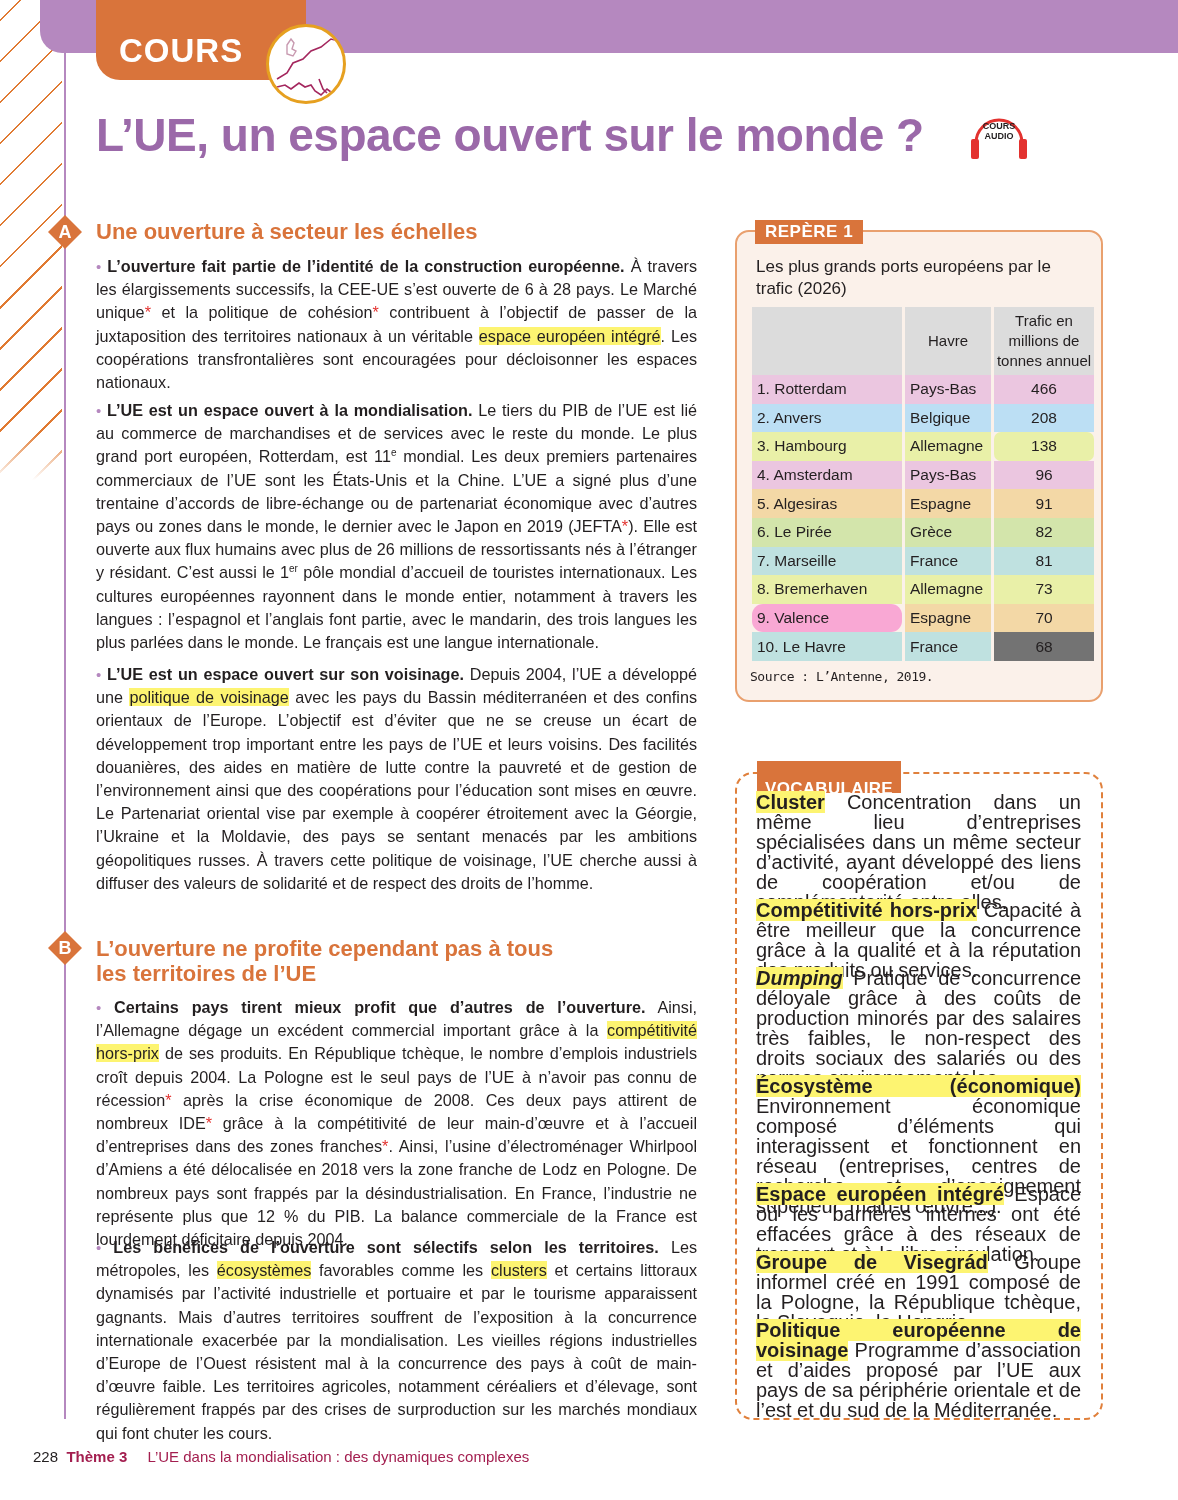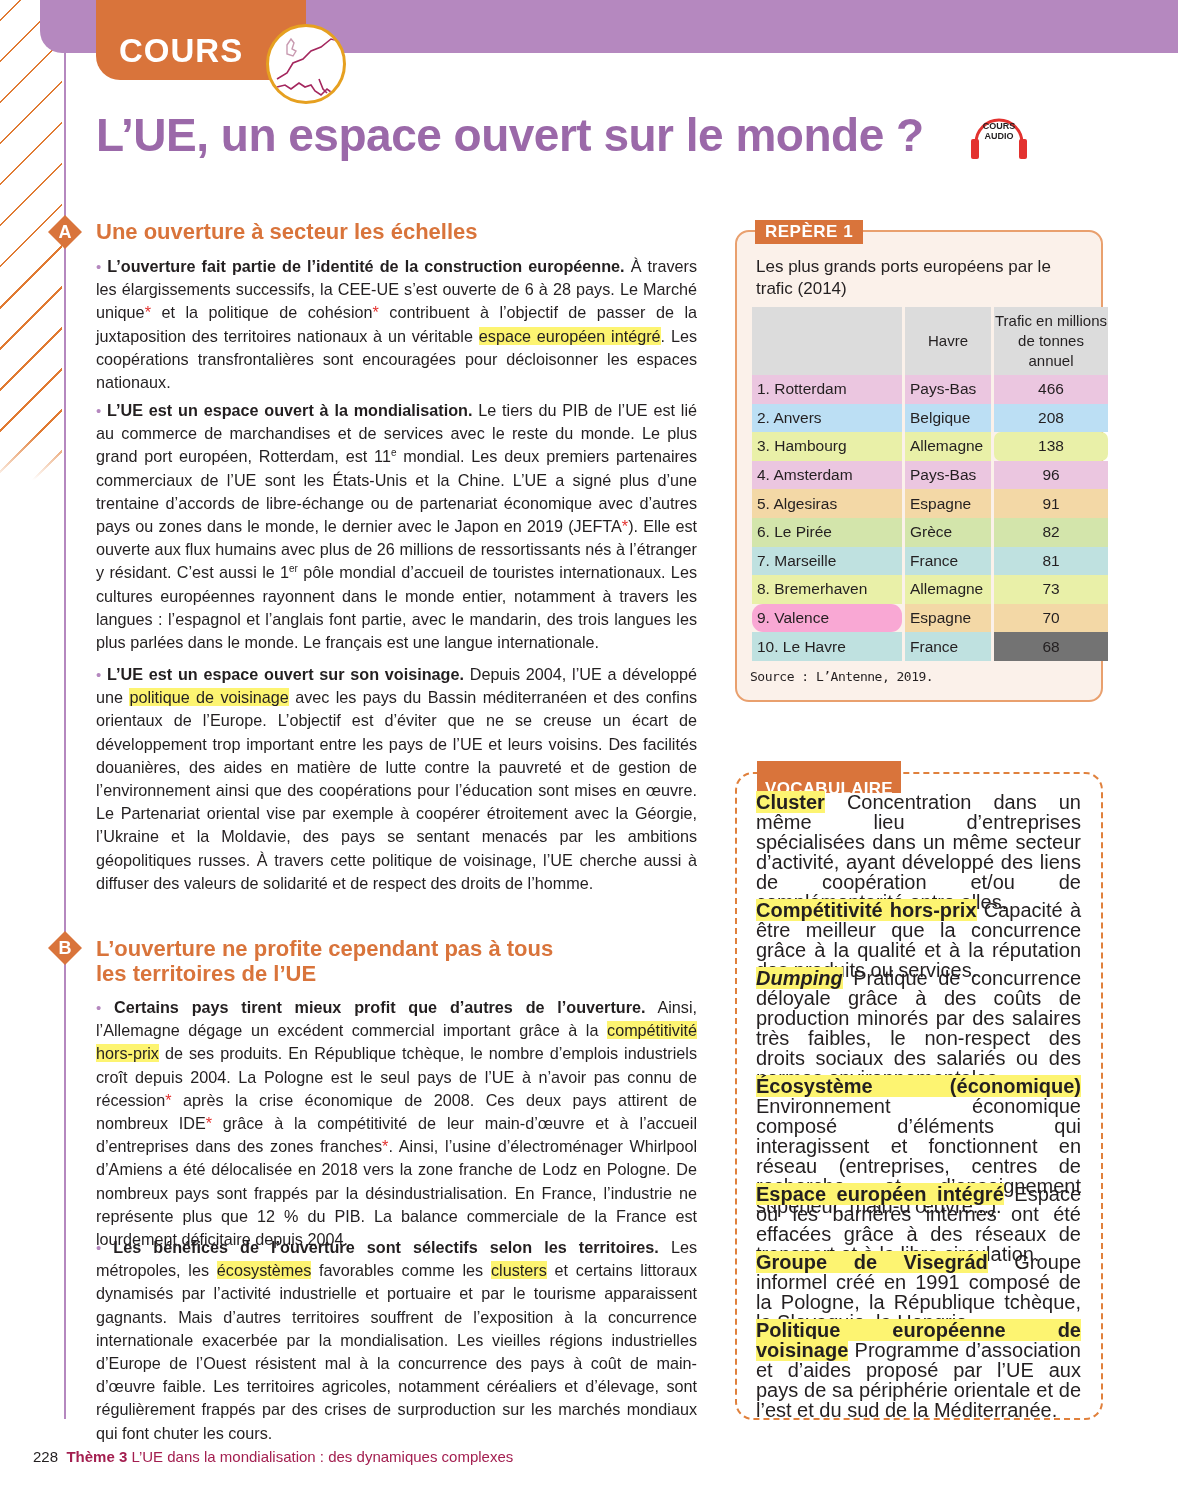--- a/index.html
+++ b/index.html
@@ -30,32 +30,32 @@
   .star { color: #e3322f; }
   sup { font-size: 10px; line-height: 0; }
 
   .repere { position: absolute; left: 735px; top: 230px; width: 368px; height: 472px; background: #fbf1ea; border: 2px solid #e9a06e; border-radius: 14px; }
   .repere-tab { position: absolute; left: 755px; top: 220px; padding: 0 10px; height: 24px; line-height: 24px; background: #d9743b; color: #fff; font-weight: bold; font-size: 17px; letter-spacing: 0.5px; }
   .repere-title { position: absolute; left: 756px; top: 256px; font-size: 17px; line-height: 22px; width: 330px; }
   .ports { position: absolute; left: 749px; top: 307px; border-collapse: separate; border-spacing: 3px 0; }
   .ports th { background: #dcdcdc; font-weight: normal; font-size: 15px; line-height: 20px; height: 68px; vertical-align: middle; }
   .ports td { font-size: 15.5px; height: 28.6px; padding: 0 5px; white-space: nowrap; }
   .ports td.num { text-align: center; }
-  .c1 { width: 150px; } .c2 { width: 86px; } .c3 { width: 114px; }
+  .c1 { width: 150px; } .c2 { width: 86px; } .c3 { width: 100px; }
   .source { position: absolute; left: 750px; top: 669px; font-size: 13px; font-family: "DejaVu Sans Mono", monospace; letter-spacing: -0.5px; }
 
   .vocab { position: absolute; left: 735px; top: 772px; width: 368px; height: 648px; border: 2px dashed #e0803c; border-radius: 18px; }
   .vocab-tab { position: absolute; left: 757px; top: 761px; padding: 16px 8px; height: 24px; line-height: 24px; background: #d9743b; color: #fff; font-weight: bold; font-size: 17px; letter-spacing: 0.3px; }
   .vocab-entry { position: absolute; left: 756px; width: 325px; font-size: 20px; line-height: 20px; text-align: justify; }
   .vocab-term { background: #fdf471; font-weight: bold; }
 
   .footer { position: absolute; left: 33px; top: 1448px; font-size: 15px; }
   .footer-num { color: #231f20; }
   .footer-theme { color: #a31e4f; font-weight: bold; }
-  .footer-text { color: #a31e4f; }
+  .footer-text { color: #a31e4f; padding-left: 16px; }
 </style>
 </head>
 <body>
 
 <div class="hatch"></div>
 <div class="top-band"></div>
 <div class="vline"></div>
 
 <div class="cours-tab"></div>
 <div class="cours-label">COURS</div>
@@ -110,21 +110,21 @@
   <b>Certains pays tirent mieux profit que d’autres de l’ouverture.</b><span> Ainsi, l’Allemagne dégage un excédent commercial important grâce à la </span><span class="hl">compétitivité hors-prix</span><span> de ses produits. En République tchèque, le nombre d’emplois industriels croît depuis 2004. La Pologne est le seul pays de l’UE à n’avoir pas connu de récession</span><span class="star">*</span><span> après la crise économique de 2008. Ces deux pays attirent de nombreux IDE</span><span class="star">*</span><span> grâce à la compétitivité de leur main-d’œuvre et à l’accueil d’entreprises dans des zones franches</span><span class="star">*</span><span>. Ainsi, l’usine d’électroménager Whirlpool d’Amiens a été délocalisée en 2018 vers la zone franche de Lodz en Pologne. De nombreux pays sont frappés par la désindustrialisation. En France, l’industrie ne représente plus que 12 % du PIB. La balance commerciale de la France est lourdement déficitaire depuis 2004.</span>
 </p>
 
 <p class="para" style="top:1236px;">
   <span class="bullet">•</span>
   <b>Les bénéfices de l’ouverture sont sélectifs selon les territoires.</b><span> Les métropoles, les </span><span class="hl">écosystèmes</span><span> favorables comme les </span><span class="hl">clusters</span><span> et certains littoraux dynamisés par l’activité industrielle et portuaire et par le tourisme apparaissent gagnants. Mais d’autres territoires souffrent de l’exposition à la concurrence internationale exacerbée par la mondialisation. Les vieilles régions industrielles d’Europe de l’Ouest résistent mal à la concurrence des pays à coût de main-d’œuvre faible. Les territoires agricoles, notamment céréaliers et d’élevage, sont régulièrement frappés par des crises de surproduction sur les marchés mondiaux qui font chuter les cours.</span>
 </p>
 
 <div class="repere"></div>
 <div class="repere-tab">REPÈRE 1</div>
-<div class="repere-title">Les plus grands ports européens par le trafic (2014)</div>
+<div class="repere-title">Les plus grands ports européens par le trafic (2026)</div>
 <table class="ports">
   <thead>
     <tr>
       <th class="c1"></th>
       <th class="c2">Havre</th>
       <th class="c3">Trafic en millions de tonnes annuel</th>
     </tr>
   </thead>
   <tbody id="ports-body">
       <tr>

